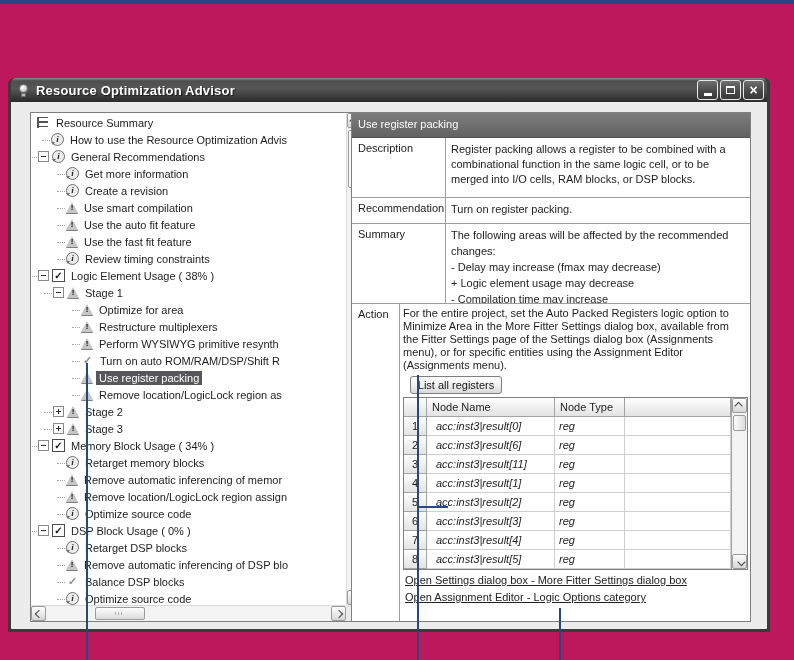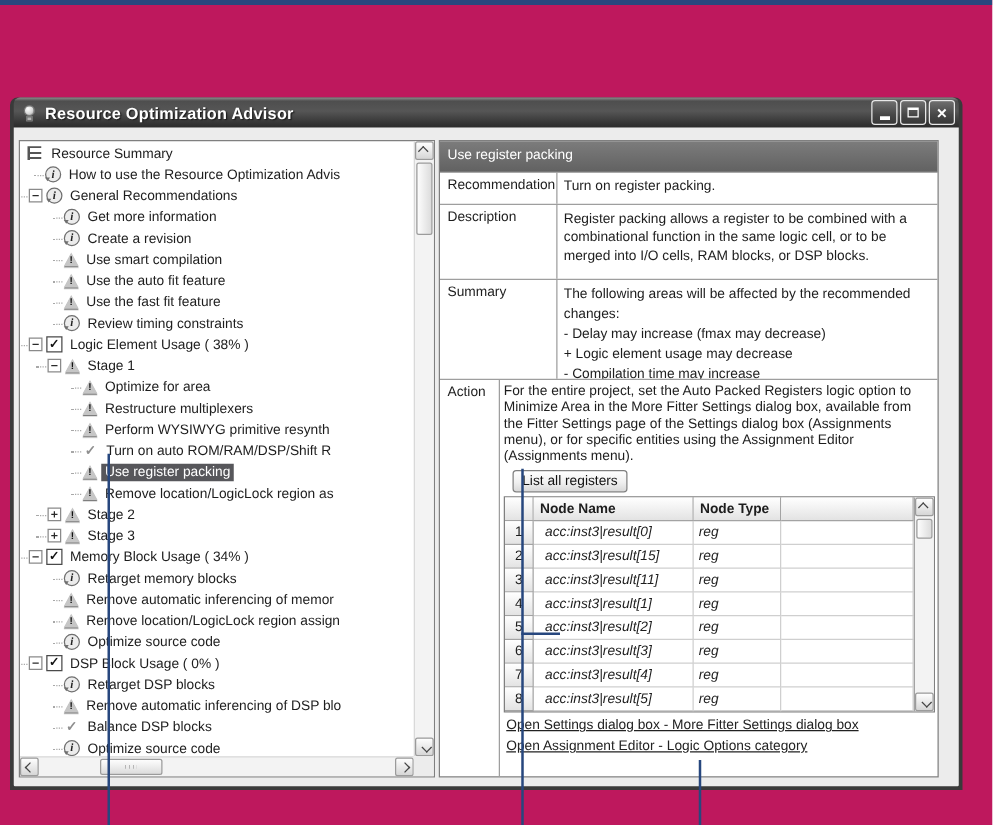--- a/index.html
+++ b/index.html
@@ -21,21 +21,21 @@
   .winbtns{display:flex;gap:2px;}
   .wbtn{width:21px;height:20px;border:1px solid #e8e8e8;border-radius:3px;box-sizing:border-box;
         background:linear-gradient(180deg,#6f6f6f,#474747 60%,#383838);display:flex;align-items:center;justify-content:center;cursor:default;}
   .g-min{width:8px;height:3px;background:#fff;margin-top:9px;}
   .g-max{width:9px;height:8px;border:1px solid #fff;border-top:2px solid #fff;box-sizing:border-box;}
   .g-close{color:#fff;font-size:14px;font-weight:bold;line-height:16px;}
 
   .client{position:relative;height:527px;background:#ececec;overflow:hidden;border-radius:0 0 1px 1px;}
 
   
-  .tree-panel{position:absolute;left:4px;top:10px;width:333px;height:510px;box-sizing:border-box;
+  .tree-panel{position:absolute;left:19px;top:10px;width:333px;height:510px;box-sizing:border-box;
               border:1px solid #7f7f7f;background:#fff;}
   .tree-rows{position:absolute;left:0;top:1px;right:16px;bottom:16px;overflow:hidden;}
   .trow{height:17px;display:flex;align-items:center;font-size:11px;color:#1d1d1d;white-space:nowrap;}
   .tspacer{flex:none;height:100%;position:relative;}
   .tspacer.dot::after{content:'';position:absolute;right:1px;top:50%;width:8px;border-top:1px dotted #a8a8a8;}
   .expander{flex:none;width:9px;height:9px;border:1px solid #8a8a8a;background:#fff;position:relative;margin-right:3px;box-sizing:content-box;}
   .expander::before{content:'';position:absolute;left:2px;right:2px;top:50%;margin-top:-.5px;height:1px;background:#2a2a2a;}
   .expander.plus::after{content:'';position:absolute;top:2px;bottom:2px;left:50%;margin-left:-.5px;width:1px;background:#2a2a2a;}
   .ic{flex:none;margin-right:3px;position:relative;}
   .ic-summary{width:9px;height:11px;border-left:2px solid #555;
@@ -87,21 +87,21 @@
   .dval-a{flex:1;padding:3px 12px 0 3px;overflow:hidden;position:relative;}
   .action-text{line-height:13px;width:344px;margin-bottom:4px;}
   .xpbtn{display:block;width:92px;height:18px;margin:2px 0 3px 7px;border:1px solid #7f7f7f;border-radius:3px;
          background:linear-gradient(180deg,#ffffff,#f0f0f0 55%,#d9d9d9);
          font:11px "Liberation Sans",sans-serif;color:#111;text-align:center;line-height:15px;padding:0;}
   
   .ntable{position:relative;width:345px;border:1px solid #808080;background:#fff;box-sizing:border-box;}
   .ntr{display:flex;height:19px;}
   .ntr .c{box-sizing:border-box;overflow:hidden;white-space:nowrap;line-height:18px;}
   .c0{width:23px;} .c1{width:128px;} .c2{width:70px;} .c3{flex:1;margin-right:16px;}
-  .hd{background:linear-gradient(180deg,#ffffff,#e3e3e3);border-right:1px solid #a3a3a3;border-bottom:1px solid #a3a3a3;padding-left:5px;font-weight:bold;}
+  .hd{background:linear-gradient(180deg,#ffffff,#e3e3e3);border-right:1px solid #a3a3a3;border-bottom:1px solid #a3a3a3;padding-left:5px;}
   .rn{background:linear-gradient(180deg,#ffffff,#e3e3e3);border-right:1px solid #a3a3a3;border-bottom:1px solid #a3a3a3;text-align:center;}
   .dc{border-right:1px solid #cfcfcf;border-bottom:1px solid #cfcfcf;font-style:italic;}
   .dc.c1{padding-left:9px;} .dc.c2{padding-left:4px;}
   .tsb{position:absolute;right:0;top:0;bottom:0;width:16px;background:#f3f3f3;border-left:1px solid #a3a3a3;box-sizing:border-box;}
   .dlink{display:block;margin:4px 0 1px 2px;color:#222;text-decoration:underline;line-height:13px;cursor:pointer;}
 
   
   .callout{position:absolute;background:#27477E;}
 </style>
 </head>
@@ -333,27 +333,27 @@
           <span class="sb-btn" style="right:0;top:0;">
               <span class="chev right"></span>
             </span>
         </div>
         <div class="corner"></div>
       </div>
 
       <div class="detail-panel">
         <div class="detail-header">Use register packing</div>
 
+        <div class="drow dr1">
+          <div class="dlabel">Description</div>
+          <div class="dval">Register packing allows a register to be combined with a combinational function in the same logic cell, or to be merged into I/O cells, RAM blocks, or DSP blocks.</div>
+        </div>
         <div class="drow dr0">
           <div class="dlabel">Recommendation</div>
           <div class="dval">Turn on register packing.</div>
-        </div>
-        <div class="drow dr1">
-          <div class="dlabel">Description</div>
-          <div class="dval">Register packing allows a register to be combined with a combinational function in the same logic cell, or to be merged into I/O cells, RAM blocks, or DSP blocks.</div>
         </div>
         <div class="drow dr2">
           <div class="dlabel">Summary</div>
           <div class="dval">The following areas will be affected by the recommended changes:
 - Delay may increase (fmax may decrease)
 + Logic element usage may decrease
 - Compilation time may increase</div>
         </div>
         <div class="drow dr-action">
           <div class="dlabel">Action</div>
@@ -369,21 +369,21 @@
                 </div>
               <div id="tbody">
                   <div class="ntr">
                     <span class="c c0 rn">1</span>
                     <span class="c c1 dc">acc:inst3|result[0]</span>
                     <span class="c c2 dc">reg</span>
                     <span class="c c3 dc"></span>
                   </div>
                   <div class="ntr">
                     <span class="c c0 rn">2</span>
-                    <span class="c c1 dc">acc:inst3|result[15]</span>
+                    <span class="c c1 dc">acc:inst3|result[6]</span>
                     <span class="c c2 dc">reg</span>
                     <span class="c c3 dc"></span>
                   </div>
                   <div class="ntr">
                     <span class="c c0 rn">3</span>
                     <span class="c c1 dc">acc:inst3|result[11]</span>
                     <span class="c c2 dc">reg</span>
                     <span class="c c3 dc"></span>
                   </div>
                   <div class="ntr">

